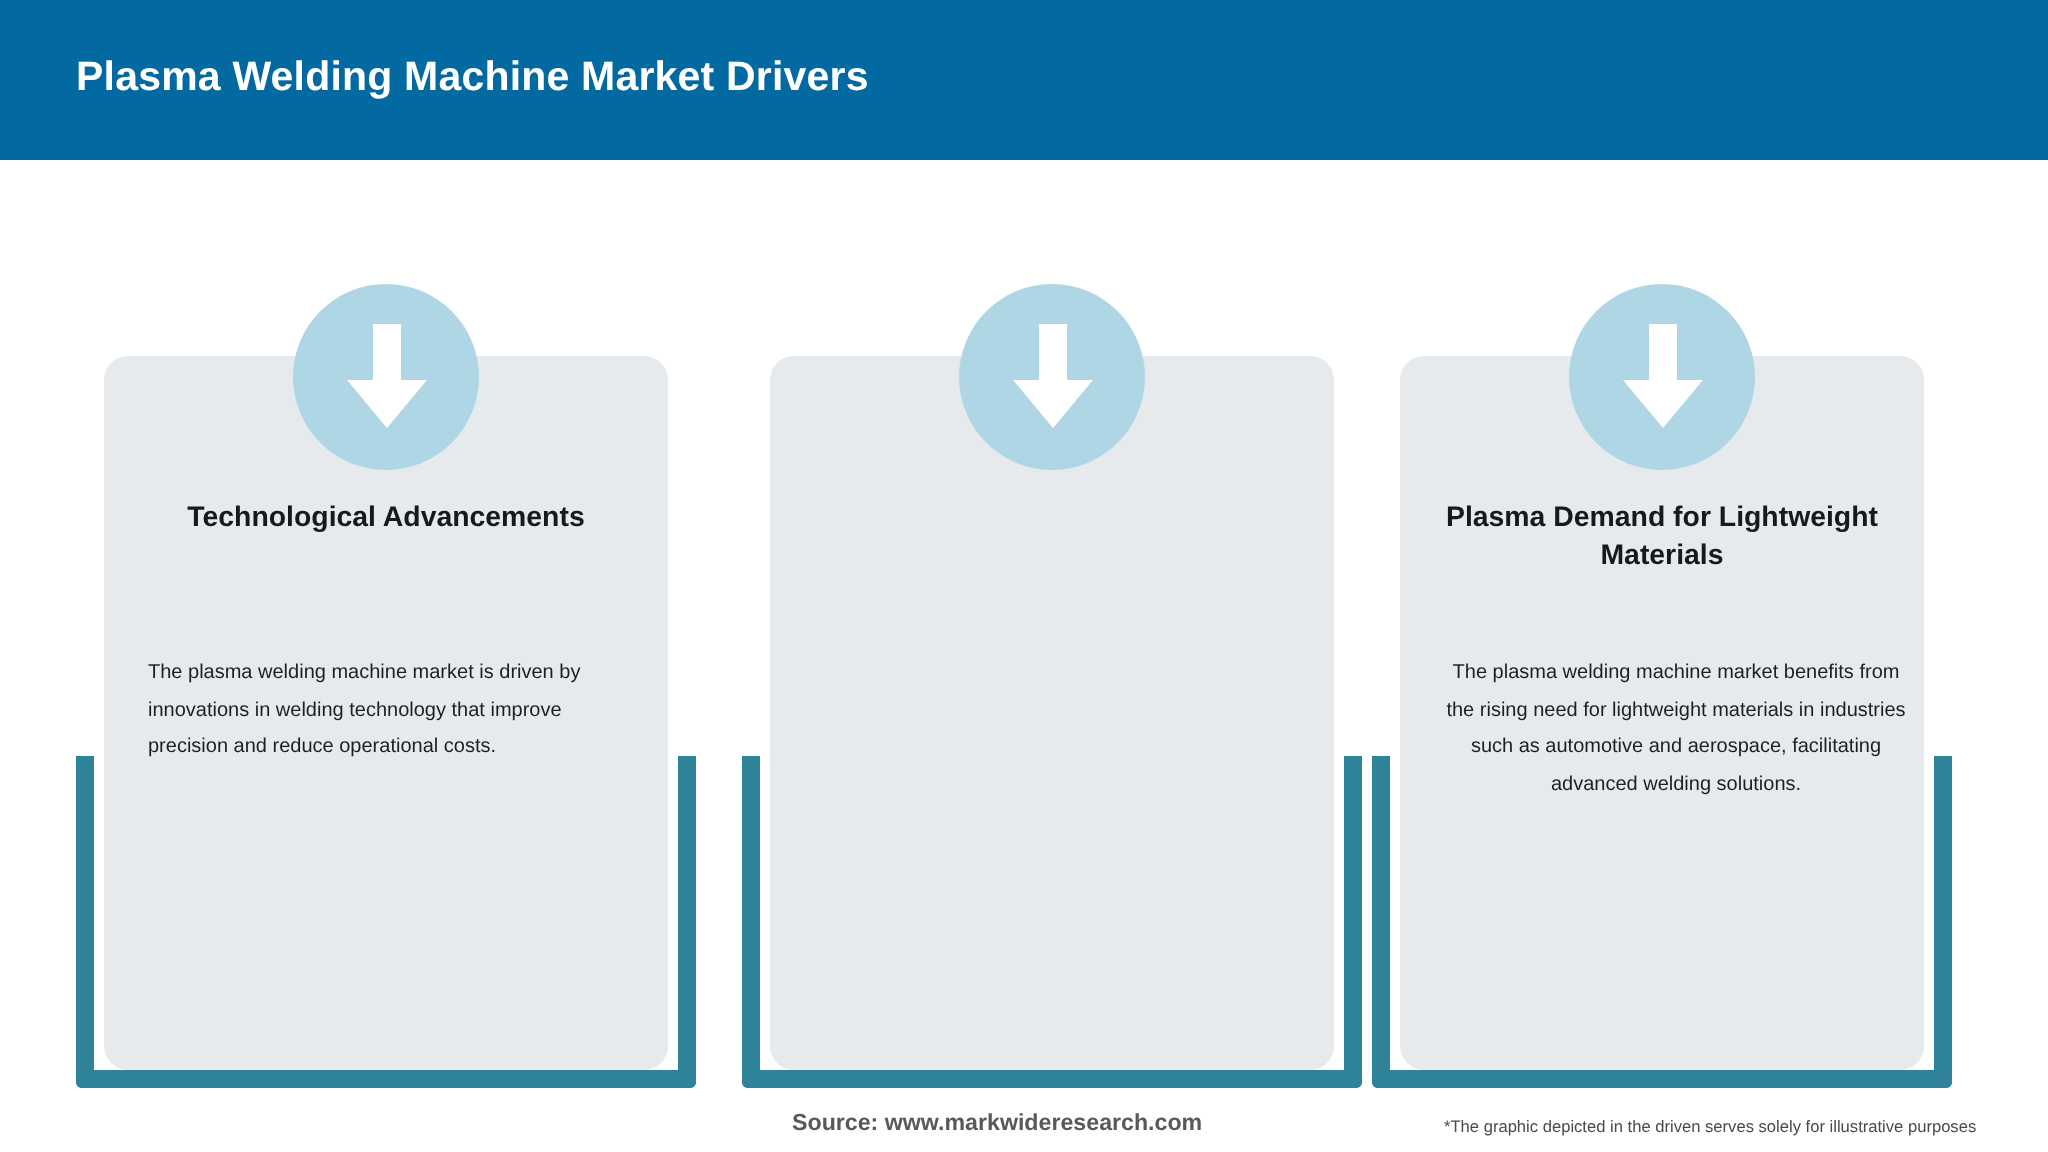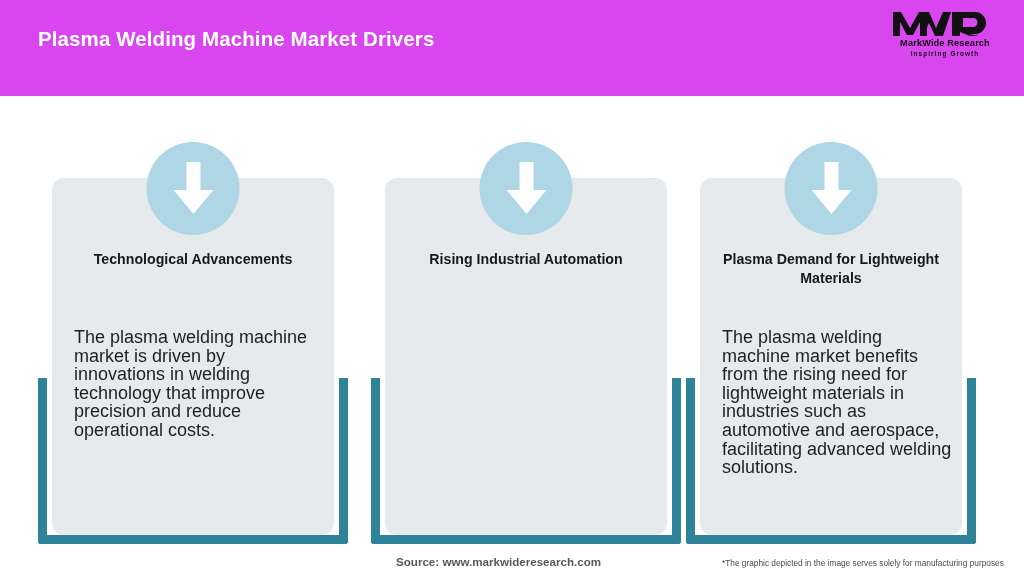--- a/index.html
+++ b/index.html
@@ -14,22 +14,22 @@
     overflow: hidden;
     position: relative;
   }
 
   
   .header {
     position: absolute;
     left: 0;
     top: 0;
     width: 1024px;
-    height: 96px;
-    background: #d946ef;
+    height: 80px;
+    background: #0369a1;
     box-sizing: border-box;
   }
   .header-title {
     position: absolute;
     left: 38px;
     top: 27px;
     font-size: 20.5px;
     font-weight: bold;
     color: #ffffff;
     letter-spacing: 0.1px;
@@ -123,26 +123,26 @@
     font-weight: bold;
     color: #17191b;
     line-height: 19px;
   }
 
   .card-body {
     position: absolute;
     left: 22px;
     right: 16px;
     top: 150px;
-    font-size: 18px;
+    font-size: 10px;
     color: #1d1f21;
     line-height: 18.6px;
     text-align: left;
   }
-  .col-3 .card-body { right: 8px; }
+  .col-3 .card-body { right: 8px; text-align: center; }
 
   
   .icon-circle {
     position: absolute;
     top: 46px;
     left: 50%;
     transform: translateX(-50%);
     width: 93px;
     height: 93px;
     border-radius: 50%;
@@ -175,58 +175,40 @@
     color: #4a4a4c;
     white-space: nowrap;
   }
 </style>
 </head>
 <body>
 
 <div class="header">
   <div class="header-title">Plasma Welding Machine Market Drivers</div>
 
-  <div class="logo">
-    <span class="logo-mark">
-      <svg width="108" height="30" viewBox="0 0 108 30" aria-hidden="true">
-        <g fill="#111111">
-
-          <polygon points="2,28 2,4 10,4 19,20 28,4 36,4 36,28 29,28 29,14 22,27 16,27 9,14 9,28"></polygon>
-
-          <polygon points="30,4 38,4 45,20 52,4 60,4 52,28 44,28 38,15 34,24"></polygon>
-
-          <path d="M64,4 h20 a11,11 0 0 1 0,22 h-6 l10,2 h-9 l-10,-4 v4 h-8 v-24 z
-                   M72,10 v9 h10 a4.5,4.5 0 0 0 0,-9 z"></path>
-        </g>
-      </svg>
-    </span>
-    <span class="logo-name">MarkWide Research</span>
-    <span class="logo-tag">Inspiring Growth</span>
-  </div>
 </div>
 
 <div class="board">
 
   <div class="col col-1">
     <div class="frame"></div>
     <div class="card">
       <div class="card-title">Technological Advancements</div>
       <div class="card-body">The plasma welding machine market is driven by innovations in welding technology that improve precision and reduce operational costs.</div>
     </div>
     <div class="icon-circle">
       <svg width="44" height="54" viewBox="0 0 44 54" aria-hidden="true">
         <polygon points="15,0 29,0 29,28 42,28 22,52 2,28 15,28" fill="#ffffff"></polygon>
       </svg>
     </div>
   </div>
 
   <div class="col col-2">
     <div class="frame"></div>
     <div class="card">
-      <div class="card-title">Rising Industrial Automation</div>
     </div>
     <div class="icon-circle">
       <svg width="44" height="54" viewBox="0 0 44 54" aria-hidden="true">
         <polygon points="15,0 29,0 29,28 42,28 22,52 2,28 15,28" fill="#ffffff"></polygon>
       </svg>
     </div>
   </div>
 
   <div class="col col-3">
     <div class="frame"></div>
@@ -237,13 +219,13 @@
     <div class="icon-circle">
       <svg width="44" height="54" viewBox="0 0 44 54" aria-hidden="true">
         <polygon points="15,0 29,0 29,28 42,28 22,52 2,28 15,28" fill="#ffffff"></polygon>
       </svg>
     </div>
   </div>
 
 </div>
 
 <div class="footer-source">Source: www.markwideresearch.com</div>
-<div class="footer-note">*The graphic depicted in the image serves solely for manufacturing purposes</div>
+<div class="footer-note">*The graphic depicted in the driven serves solely for illustrative purposes</div>
 
 </body></html>

